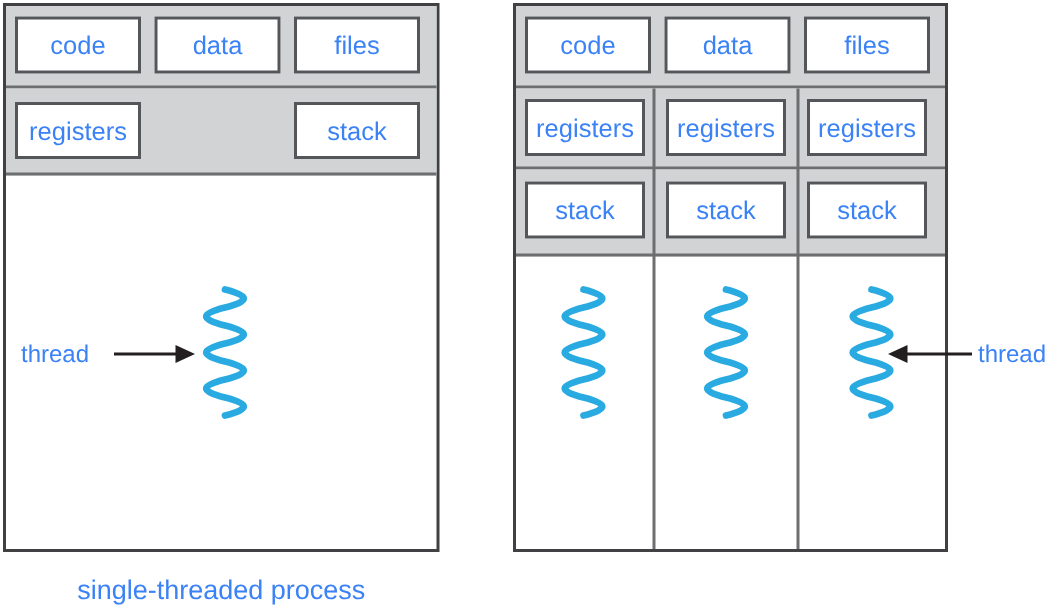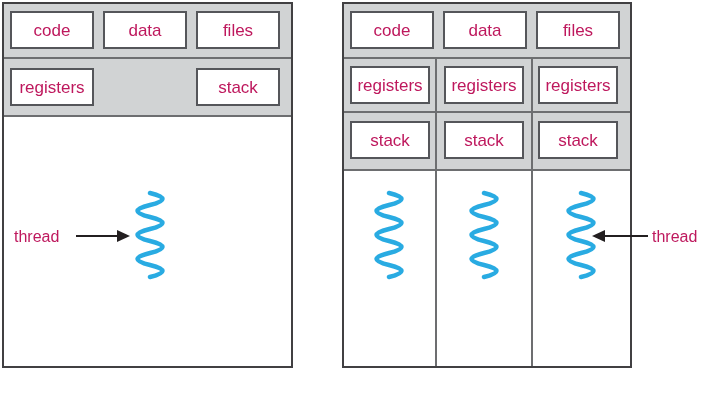--- a/index.html
+++ b/index.html
@@ -1,18 +1,18 @@
 <!DOCTYPE html>
 <html><head>
 <meta charset="utf-8">
 <style>
   html,body{margin:0;padding:0;background:#fff;}
   .stage{
     position:relative;width:704px;height:406px;background:#ffffff;
-    font-family:"Liberation Sans",sans-serif;color:#be185d;overflow:hidden;
+    font-family:"Liberation Sans",sans-serif;color:#3b82f6;overflow:hidden;
   }
   .process{
     position:absolute;top:2px;height:366px;border:2px solid #414042;
     background:#ffffff;box-sizing:border-box;
   }
   .process.single{left:2px;width:291px;}
   .process.multi{left:342px;width:290px;}
   .band{
     position:absolute;left:0;right:0;background:#d1d3d4;
     border-bottom:2px solid #6d6e70;box-sizing:border-box;
@@ -123,14 +123,15 @@
     </svg>
     <svg class="squiggle" style="left:220px;top:186px;" viewBox="0 0 34 90">
       <path d="M17,3 Q42,9 17,15 T17,27 T17,39 T17,51 T17,63 T17,75 T17,87" fill="none" stroke-width="4.5" stroke-linecap="round" stroke="#29abe2"></path>
     </svg>
   </div>
 
   <div class="arrow-head left" style="left:592px;top:230px;"></div>
   <div class="arrow-line" style="left:604px;top:235px;width:44px;"></div>
   <div class="note-label" style="left:652px;top:228px;">thread</div>
 
+  <div class="caption single-cap">single-threaded process</div>
 
 </div>
 
 </body></html>

